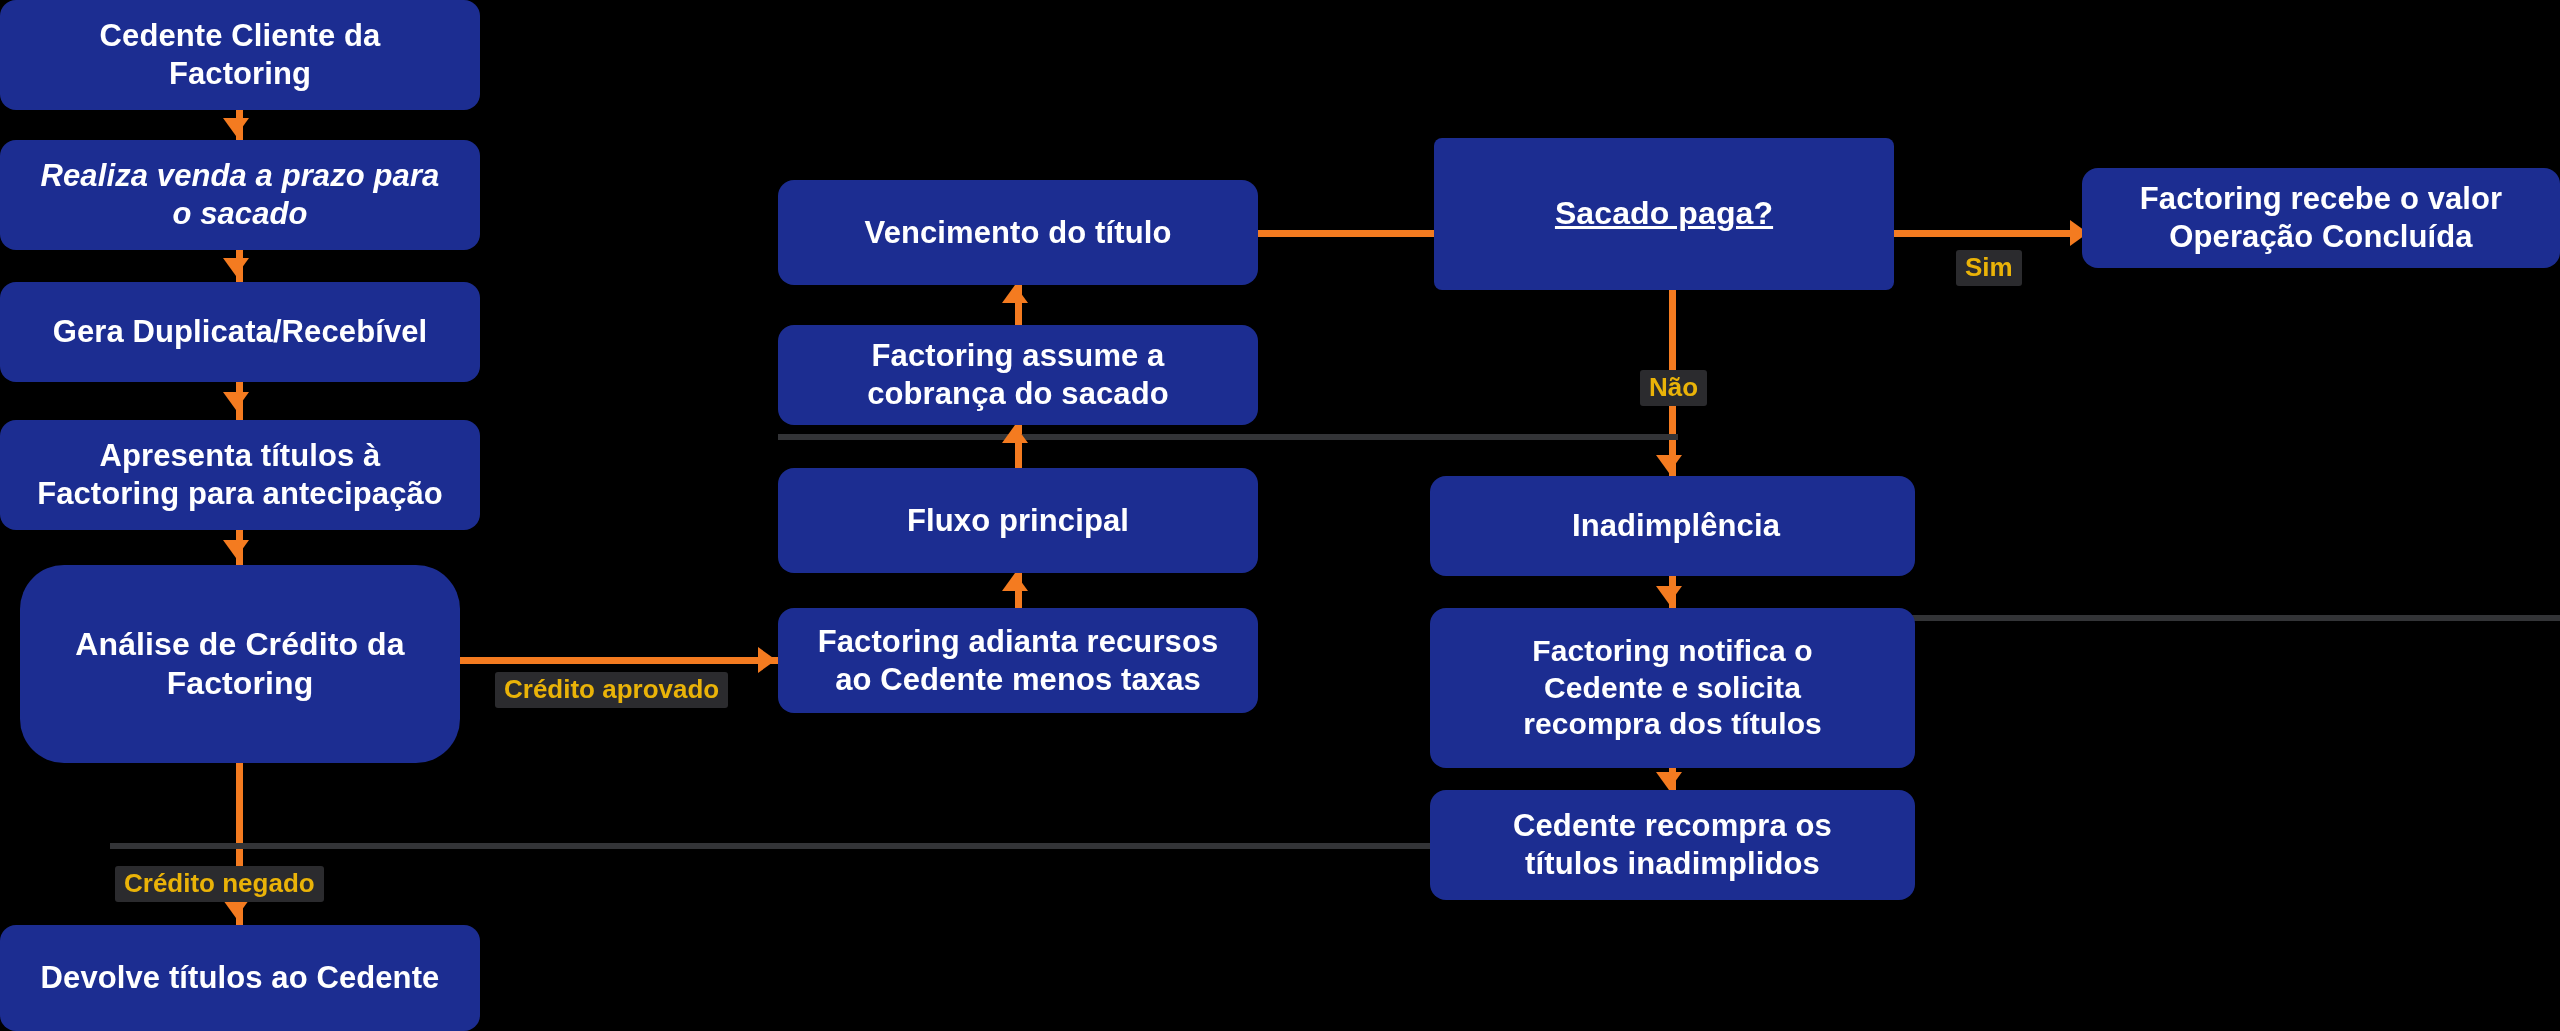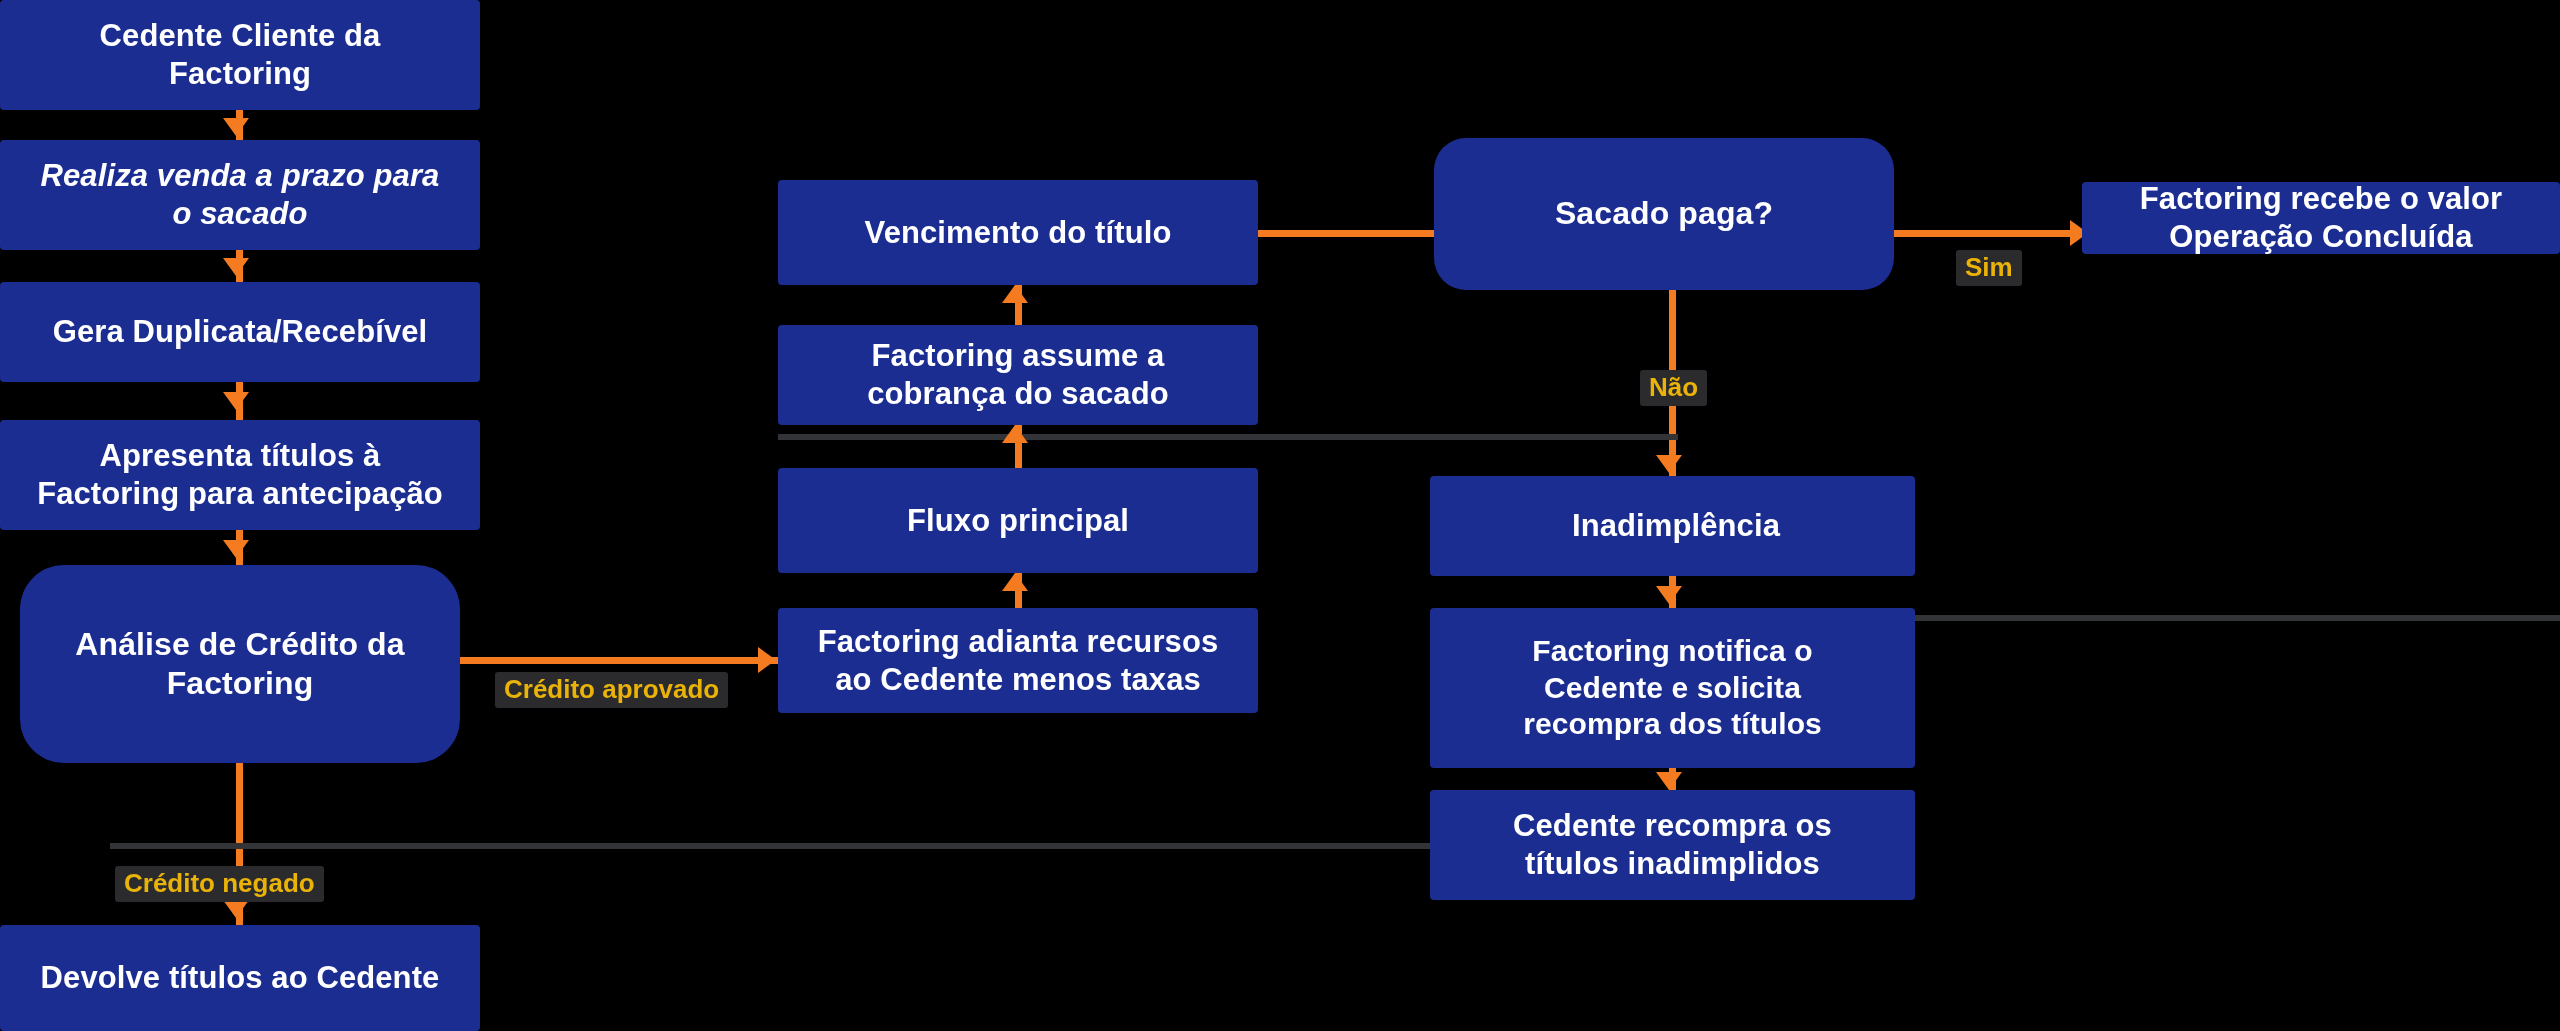--- a/index.html
+++ b/index.html
@@ -15,34 +15,35 @@
     width: 2560px;
     height: 1031px;
     background: #000000;
   }
 
   
   .node {
     position: absolute;
     background: #1c2d91;
     color: #ffffff;
-    border-radius: 4px;
+    border-radius: 16px;
     display: flex;
     align-items: center;
     justify-content: center;
     text-align: center;
     font-weight: bold;
     line-height: 1.22;
     padding: 6px 16px;
     letter-spacing: 0.1px;
     white-space: pre-line;
     z-index: 5;
   }
   .node.decision {
-    border-radius: 32px;
+    border-radius: 8px;
+    text-decoration: underline;
   }
   .node.biground {
     border-radius: 44px;
   }
   .fs-30 { font-size: 30px; }
   .fs-31 { font-size: 31px; }
   .fs-32 { font-size: 32px; }
 
   
   .line {
@@ -116,21 +117,21 @@
   <div class="node fs-31" style="left:778px; top:468px; width:480px; height:105px;">Fluxo principal</div>
 
   <div class="node fs-31" style="left:778px; top:325px; width:480px; height:100px;">Factoring assume a
 cobrança do sacado</div>
 
   <div class="node fs-31" style="left:778px; top:608px; width:480px; height:105px;">Factoring adianta recursos
 ao Cedente menos taxas</div>
 
   <div class="node decision fs-32" style="left:1434px; top:138px; width:460px; height:152px;">Sacado paga?</div>
 
-  <div class="node fs-31" style="left:2082px; top:182px; width:478px; height:72px;">Factoring recebe o valor
+  <div class="node fs-31" style="left:2082px; top:168px; width:478px; height:100px;">Factoring recebe o valor
 Operação Concluída</div>
 
   <div class="node fs-31" style="left:1430px; top:476px; width:485px; height:100px;padding-left:23px;">Inadimplência</div>
 
   <div class="node fs-30" style="left:1430px; top:608px; width:485px; height:160px;">Factoring notifica o
 Cedente e solicita
 recompra dos títulos</div>
 
   <div class="node fs-31" style="left:1430px; top:790px; width:485px; height:110px;">Cedente recompra os
 títulos inadimplidos</div>

